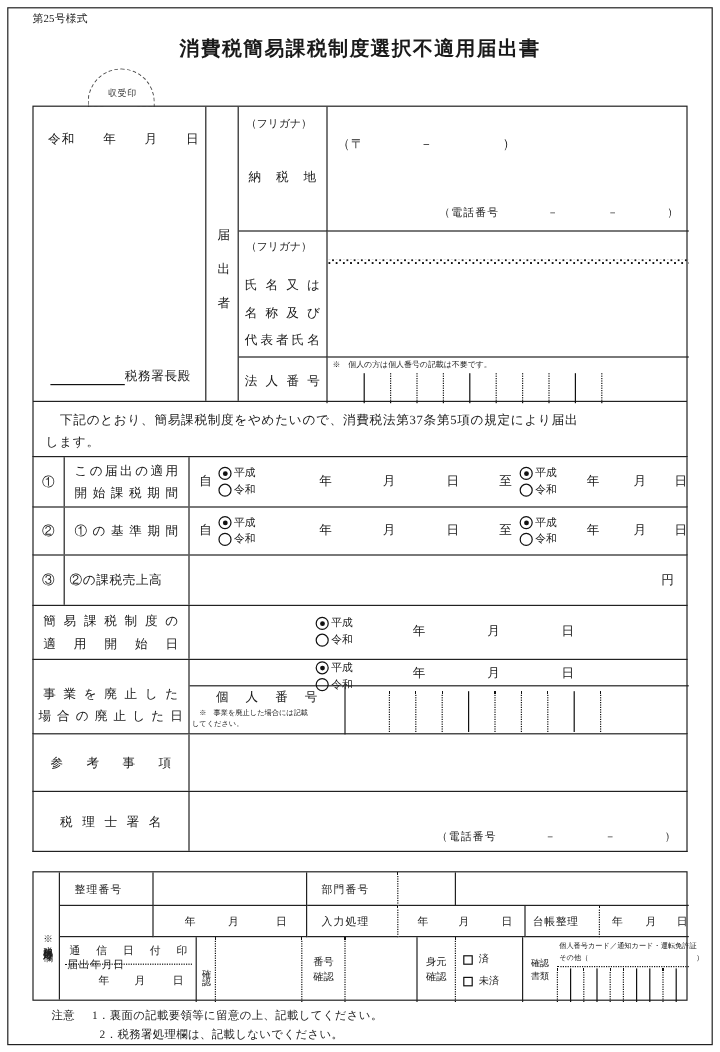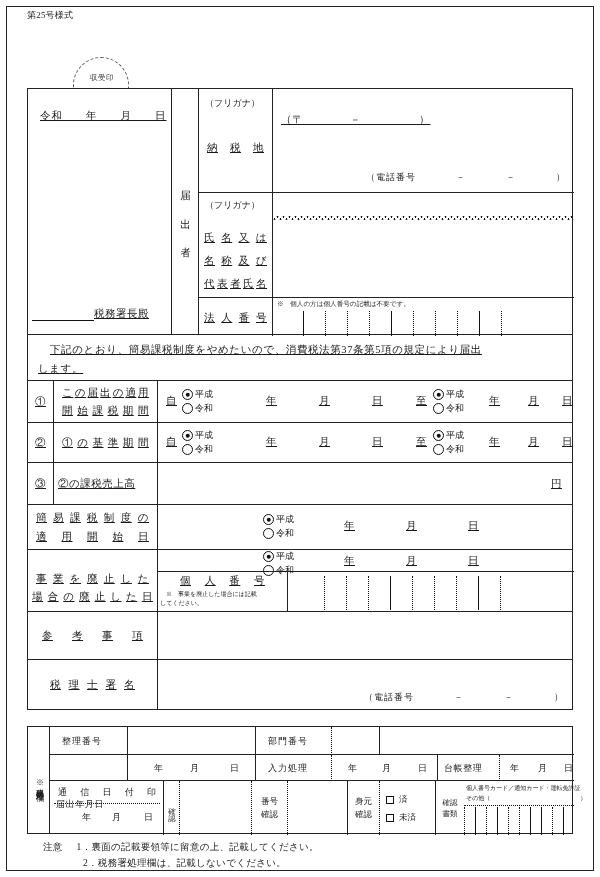--- a/index.html
+++ b/index.html
@@ -34,21 +34,21 @@
   }
 
   
   .tbl{position:absolute;box-sizing:border-box;border:1.3px solid #222;}
   .cell{position:absolute;box-sizing:border-box;}
   .bb{border-bottom:1px solid #222;}
   .br{border-right:1px solid #222;}
   .bb2{border-bottom:1.3px solid #222;}
   .br2{border-right:1.3px solid #222;}
 
-  .lbl{font-size:10.5px;letter-spacing:.5px;text-decoration:underline;}
+  .lbl{font-size:10.5px;letter-spacing:.5px;}
   .sm{font-size:9px;}
   .xs{font-size:6.6px;letter-spacing:0;}
   .tiny{font-size:6px;}
 
   .ctr{display:flex;align-items:center;justify-content:center;}
   .lft{display:flex;align-items:center;}
 
   
   .vert{
     writing-mode:vertical-rl;text-orientation:upright;
@@ -102,30 +102,31 @@
   .notes{position:absolute;font-size:9.5px;letter-spacing:.3px;line-height:16px;}
 </style>
 </head>
 <body>
 
 <div class="page">
 
   <div class="outer-frame"></div>
 
   <div class="formno">第25号様式</div>
+  <div class="doctitle">消費税簡易課税制度選択不適用届出書</div>
 
   <div class="stamp">
     <span>収受印</span>
   </div>
 
   <div class="tbl" style="left:27px;top:88px;width:546px;height:247px;">
 
     <div class="cell br2" style="left:0;top:0;width:144px;height:100%;">
       <div class="lbl" style="position:absolute;left:12px;top:20px;letter-spacing:1px;">令和　　年　　月　　日</div>
-      <div style="position:absolute;left:4px;top:218px;display:flex;align-items:flex-end;">
+      <div style="position:absolute;left:14px;top:218px;display:flex;align-items:flex-end;">
         <span class="uline" style="width:62px;height:12px;"></span>
         <span class="lbl" style="letter-spacing:0.5px;">税務署長殿</span>
       </div>
     </div>
 
     <div class="cell br2 ctr" style="left:144px;top:0;width:27px;height:100%;">
       <div class="vert" style="letter-spacing:28px;padding-top:24px;">届出者</div>
     </div>
 
     <div class="cell bb2 br" style="left:171px;top:0;width:74px;height:104px;">

